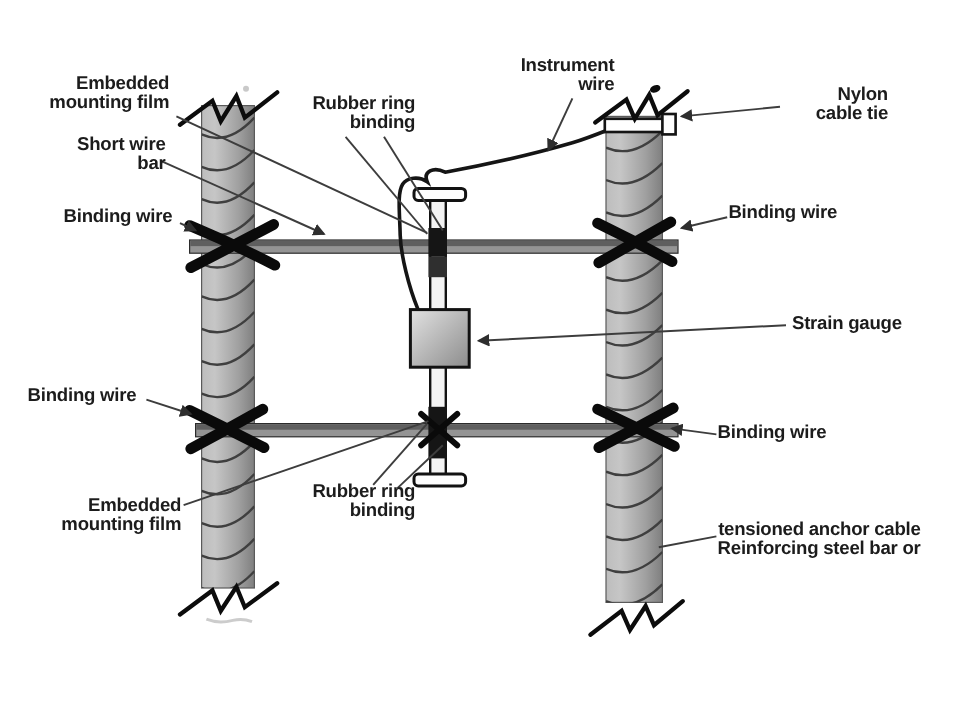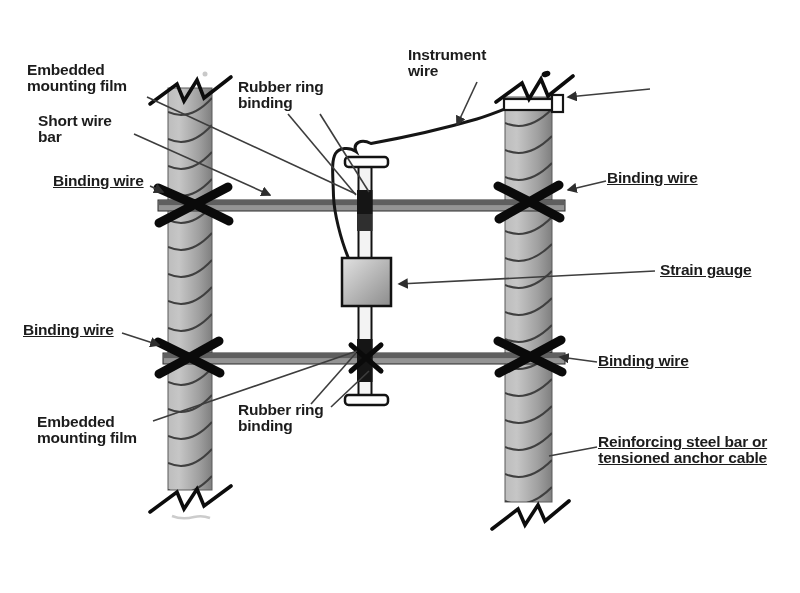--- a/index.html
+++ b/index.html
@@ -7,24 +7,24 @@
     width:800px;height:593px;position:relative;overflow:hidden;
     background:var(--background,#ffffff);
     font-family:"Liberation Sans",sans-serif;
   }
   .stage{position:absolute;left:0;top:0;width:800px;height:593px;}
   .stage svg{position:absolute;left:0;top:0;}
   .label{
     position:absolute;
     font-weight:700;font-size:15.5px;line-height:16px;
     color:var(--text,#1c1c1c);
-    text-align:left;white-space:nowrap;letter-spacing:-0.2px;
+    text-align:right;white-space:nowrap;letter-spacing:-0.2px;
   }
   .label span{display:block;}
-  .label.align-left{text-align:center;text-decoration:underline;}
+  .label.align-left{text-align:right;}
   
   .rebar-body{fill:url(#rebarGrad);stroke:#5a5a5a;stroke-width:1;}
   .rib{fill:none;stroke:#3f3f3f;stroke-width:2;}
   .crossbar-body{fill:var(--bar-body,#949494);stroke:#2b2b2b;stroke-width:1;}
   .crossbar-cap{fill:var(--bar-top,#5f5f5f);}
   .xmark{stroke:var(--ink,#0a0a0a);stroke-width:9;stroke-linecap:round;fill:none;}
   .xmark-small{stroke:var(--ink,#0a0a0a);stroke-width:5;stroke-linecap:round;fill:none;}
   .rod{fill:#f3f3f3;stroke:#121212;stroke-width:2;}
   .cap{fill:#fdfdfd;stroke:#121212;stroke-width:2.5;}
   .band-dark{fill:#151515;}
@@ -177,20 +177,24 @@
     <span>Binding wire</span>
   </div>
   <div class="label" style="left:238px;top:79px;width:108px;">
     <span>Rubber ring</span>
     <span>binding</span>
   </div>
   <div class="label" style="left:408px;top:47px;width:104px;">
     <span>Instrument</span>
     <span>wire</span>
   </div>
+  <div class="label" style="left:648px;top:71px;width:92px;">
+    <span>Nylon</span>
+    <span>cable tie</span>
+  </div>
   <div class="label align-left" style="left:607px;top:170px;">
     <span>Binding wire</span>
   </div>
   <div class="label align-left" style="left:660px;top:262px;">
     <span>Strain gauge</span>
   </div>
   <div class="label align-left" style="left:23px;top:322px;">
     <span>Binding wire</span>
   </div>
   <div class="label" style="left:37px;top:414px;width:114px;">
@@ -198,17 +202,17 @@
     <span>mounting film</span>
   </div>
   <div class="label" style="left:238px;top:402px;width:108px;">
     <span>Rubber ring</span>
     <span>binding</span>
   </div>
   <div class="label align-left" style="left:598px;top:353px;">
     <span>Binding wire</span>
   </div>
   <div class="label align-left" style="left:598px;top:434px;">
+    <span>tensioned anchor cable</span>
     <span>Reinforcing steel bar or</span>
-    <span>tensioned anchor cable</span>
   </div>
 
 </div>
 
 </body></html>

